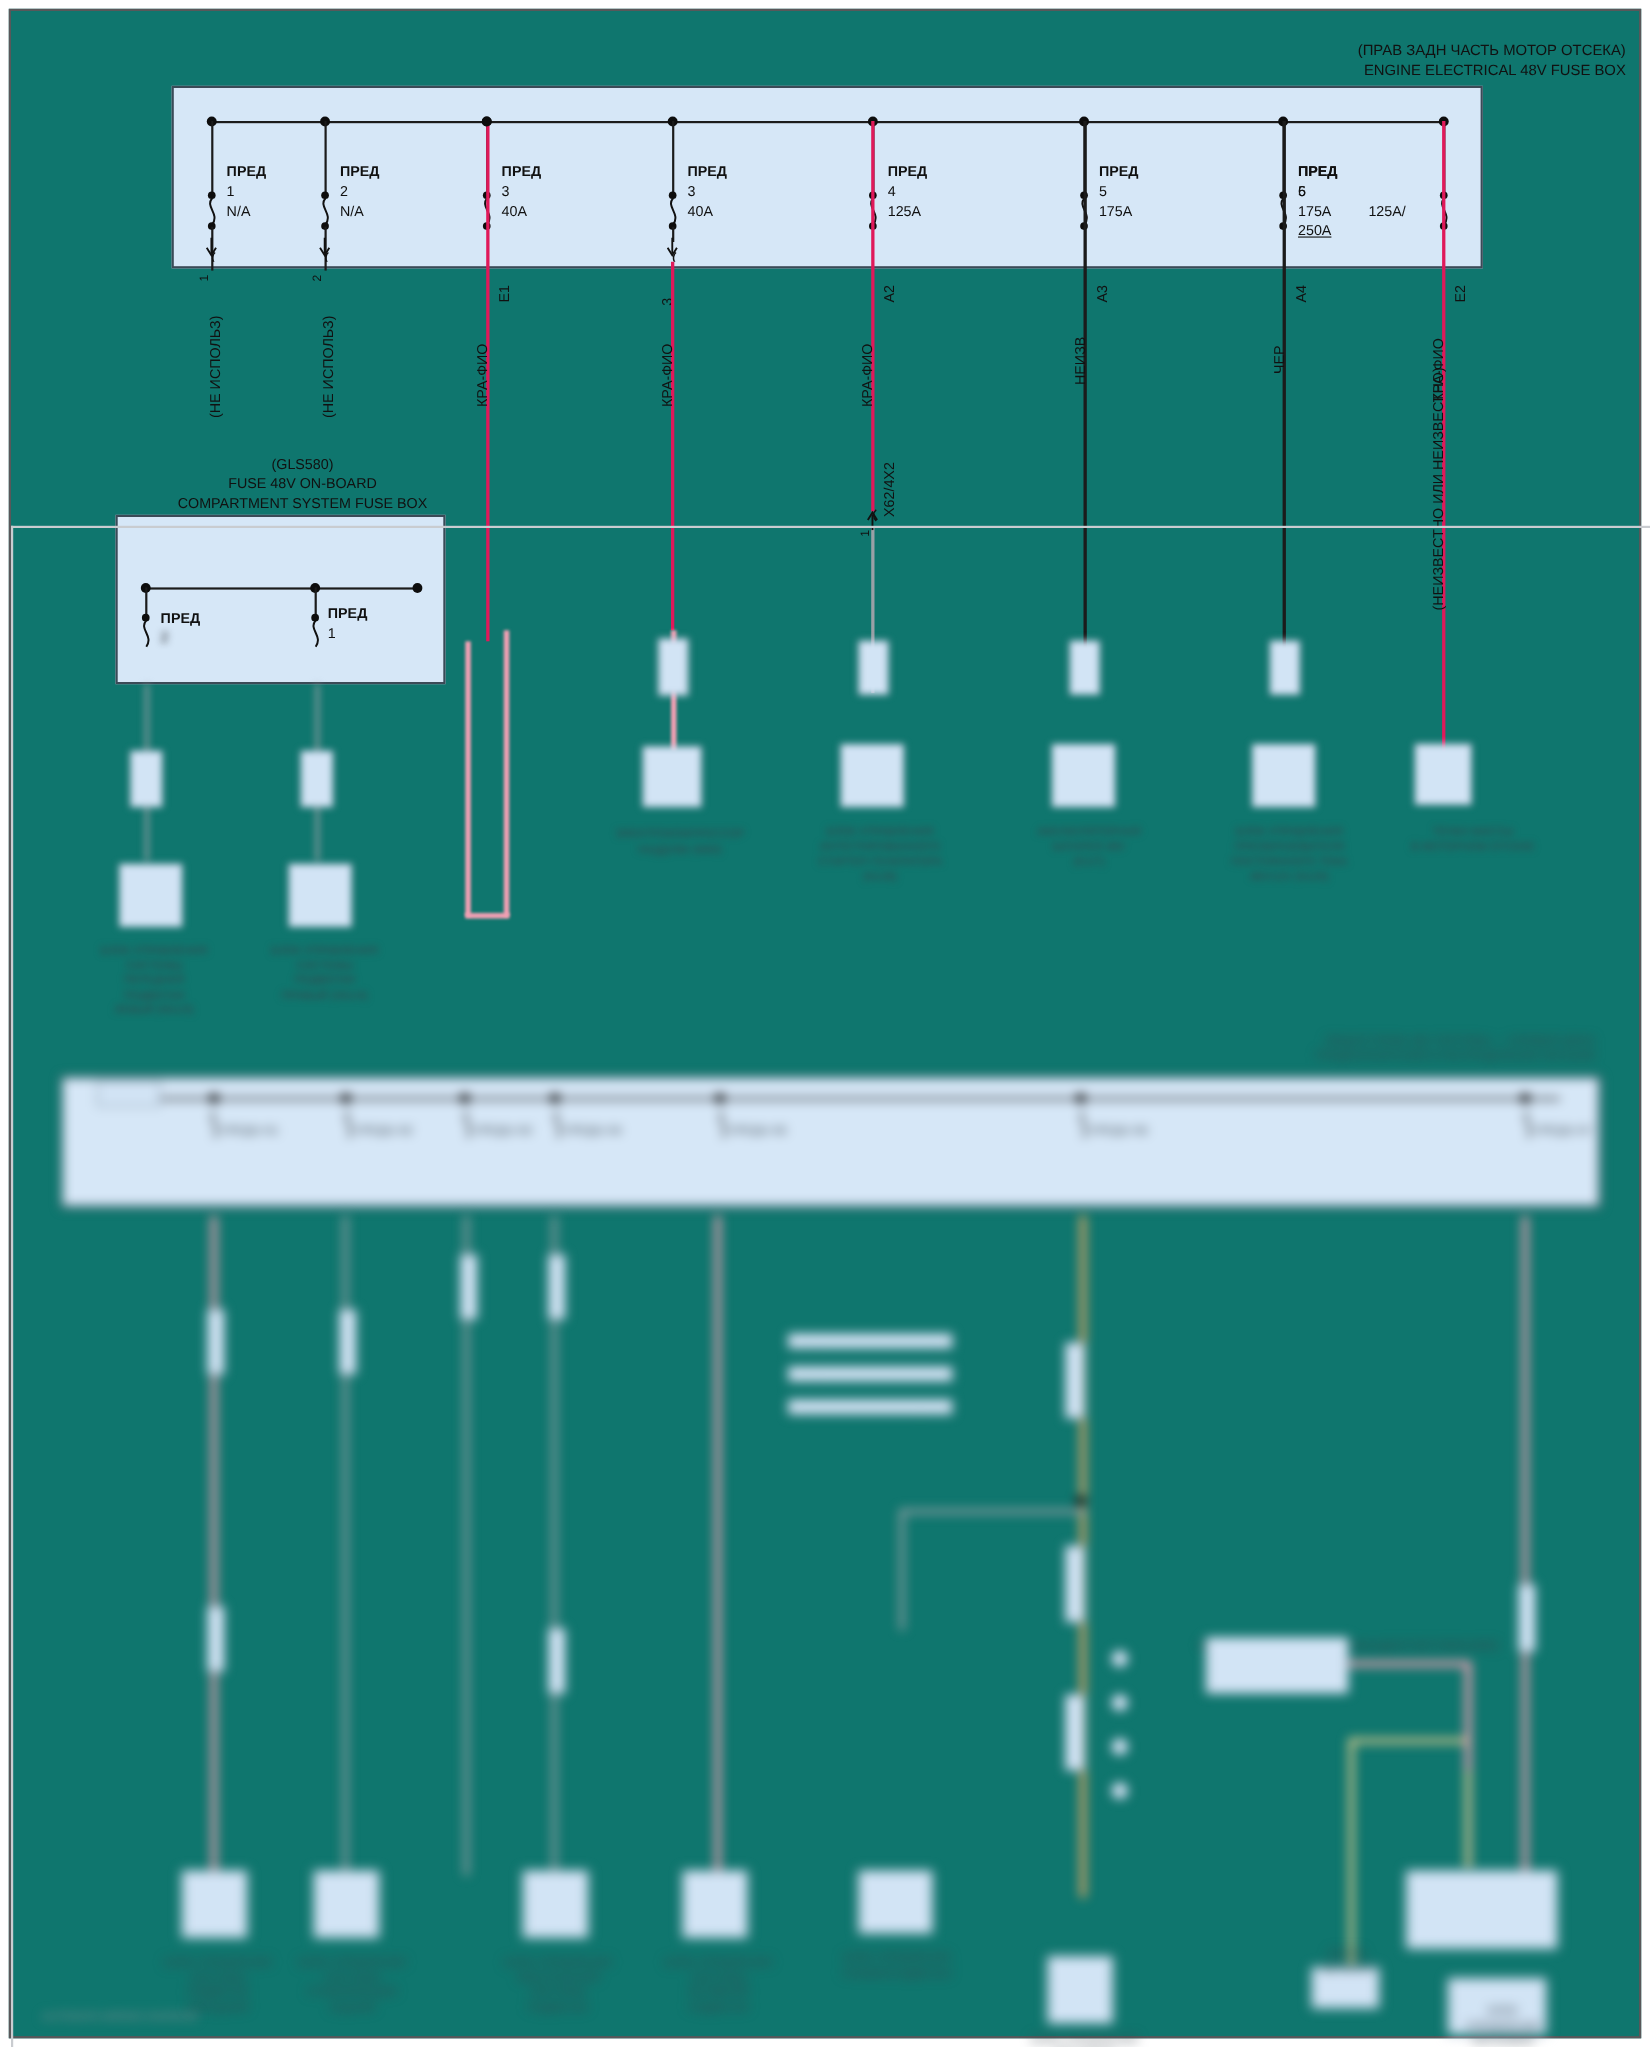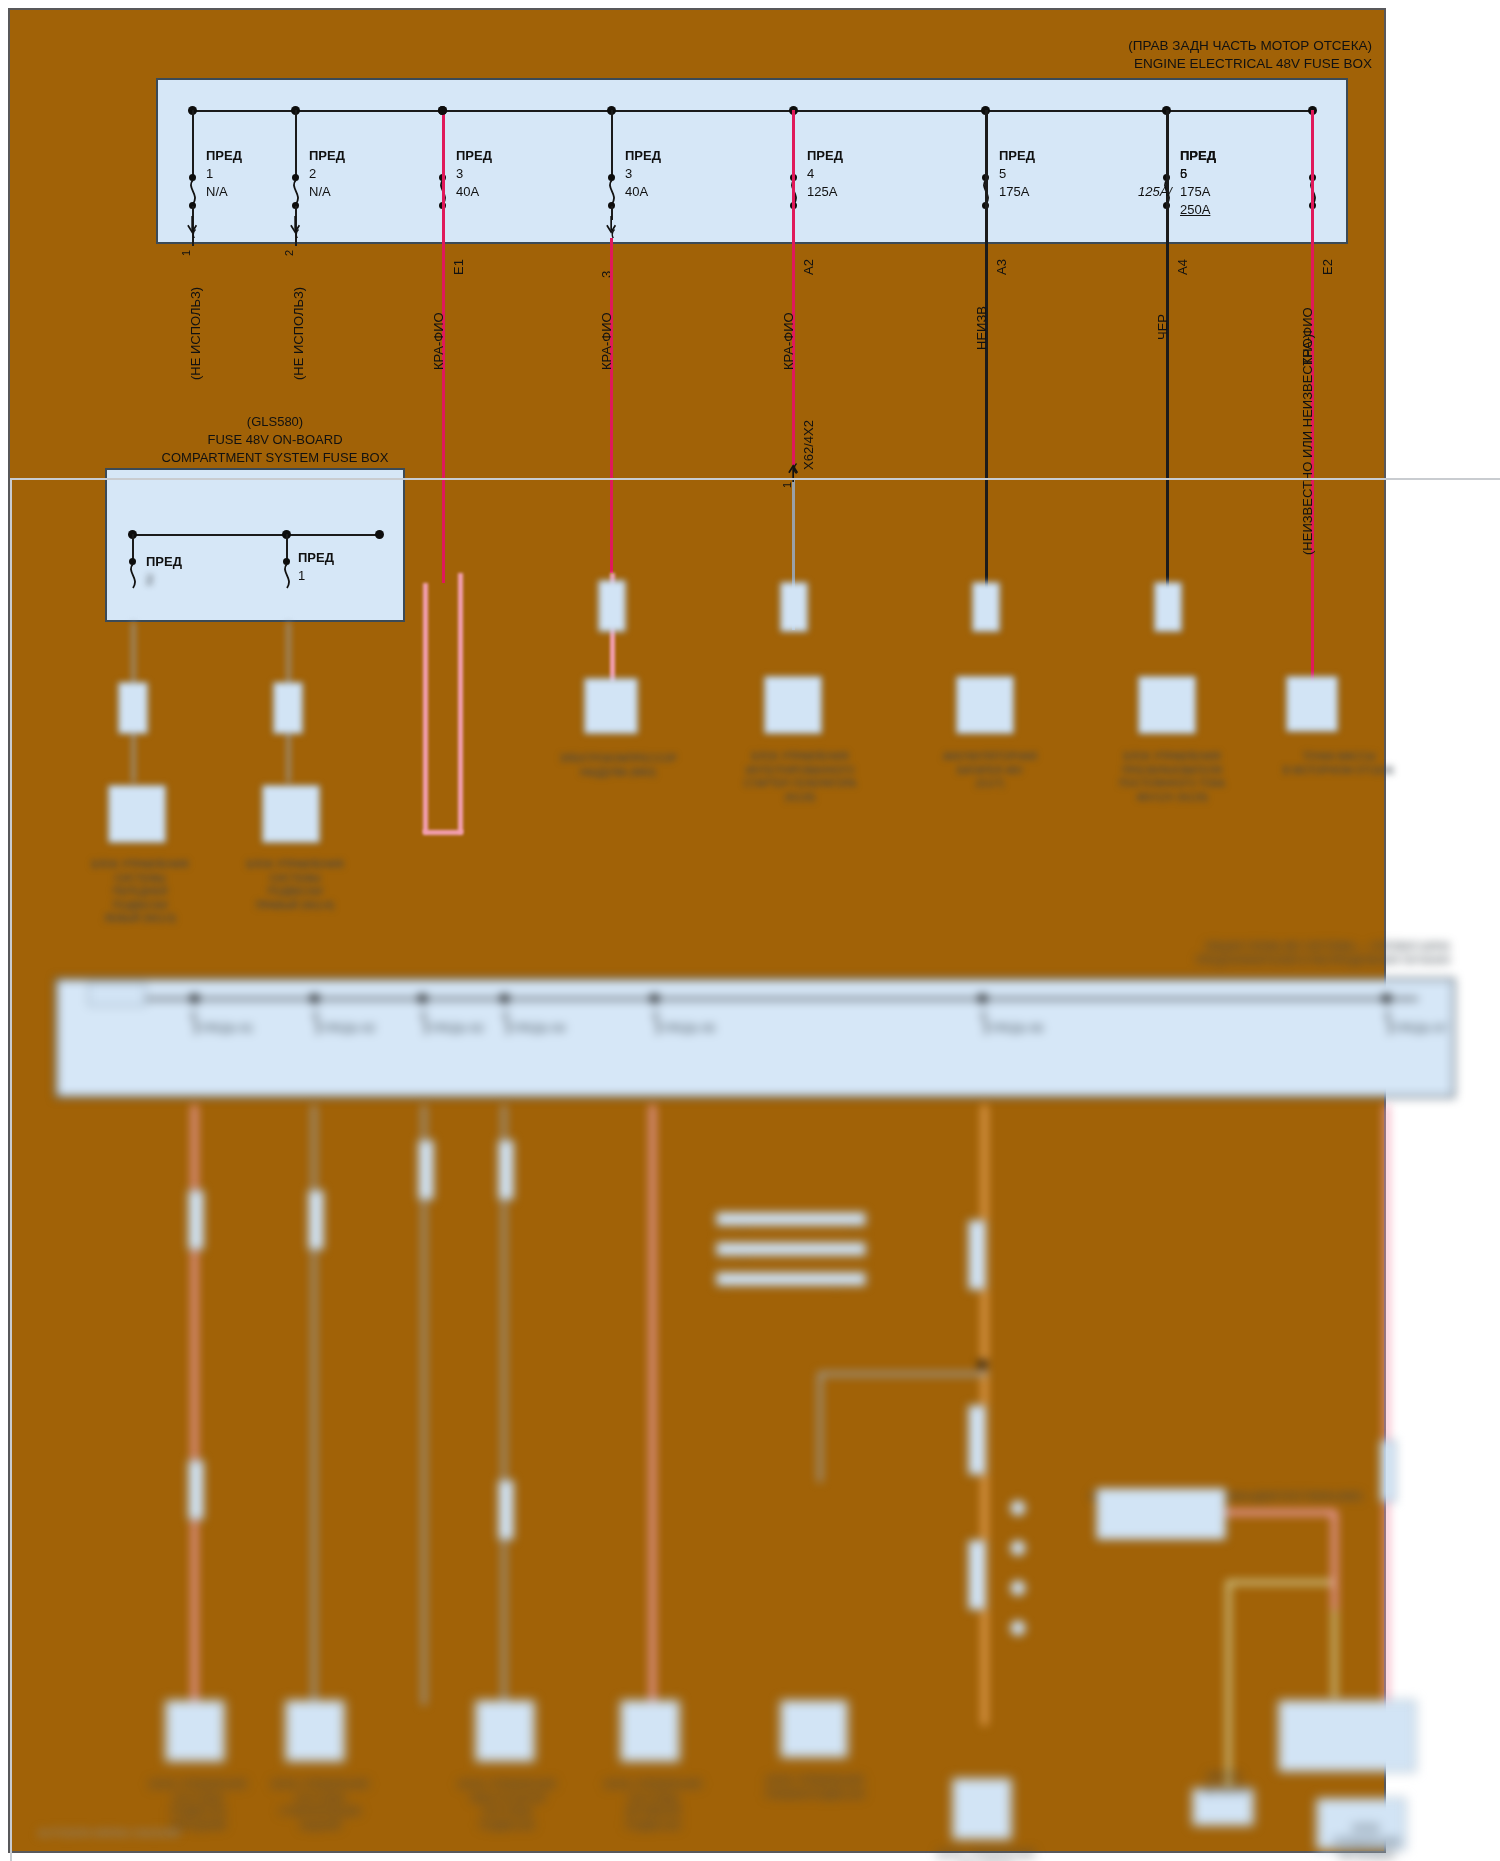--- a/index.html
+++ b/index.html
@@ -8,24 +8,24 @@
   #page{
     position:relative;
     width:1500px;height:1861px;
     background:#ffffff;
     overflow:hidden;
   }
 
   
   #sheet{
     position:absolute;left:8px;top:8px;
-    width:1378px;height:1845px;
+    width:1484px;height:1845px;
     border:2px solid #58585a;
     box-sizing:border-box;
-    background:#a16207;
+    background:#0f766e;
   }
 
   
   .box{position:absolute;box-sizing:border-box;background:#d6e7f7;border:2px solid #3b4a57;}
   .vwire{position:absolute;width:2px;background:#1b1b1b;}
   .hwire{position:absolute;height:2px;background:#1b1b1b;}
   .wred{background:#e0195a;}
   .wredpale{background:#f4a0b4;}
   .wgray{background:#9aa0a6;}
   .worange{background:#efab63;}
@@ -216,21 +216,21 @@
     <div class="dotsm" style="left:1299px;top:164px;"></div>
     <div class="fuse" style="left:1296px;top:170px;">
       <svg width="14" height="30" viewBox="0 0 14 30">
           <path d="M7 0 C 0 8, 14 14, 7 24" stroke="#111" stroke-width="1.8" fill="none"></path>
         </svg>
     </div>
     <div class="dotsm" style="left:1299px;top:192px;"></div>
     <div class="lbl" style="left:1170px;top:138px;font-weight:bold;opacity:0;">ПРЕД</div>
     <div class="lbl" style="left:1170px;top:138px;font-weight:bold;">ПРЕД</div>
     <div class="lbl" style="left:1170px;top:156px;">6</div>
-    <div class="lbl" style="left:1128px;top:174px;font-style:italic;">125A/</div>
+    <div class="lbl" style="left:1234px;top:174px;">125A/</div>
     <div class="lbl" style="left:1170px;top:192px;text-decoration:underline;">250A</div>
 
     <div class="vwire wred" style="left:1301px;top:100px;width:3px;height:575px;"></div>
     <div class="vlbl-sm" style="left:1310px;top:265px;font-size:13px;">E2</div>
     <div class="vlbl" style="left:1290px;top:355px;">КРА-ФИО</div>
     <div class="vlbl" style="left:1290px;top:545px;">(НЕИЗВЕСТНО ИЛИ НЕИЗВЕСТНО)</div>
 
     <div class="lblc" style="left:110px;top:404px;width:310px;">(GLS580)</div>
     <div class="lblc" style="left:110px;top:422px;width:310px;">FUSE 48V ON-BOARD</div>
     <div class="lblc" style="left:110px;top:440px;width:310px;">COMPARTMENT SYSTEM FUSE BOX</div>

